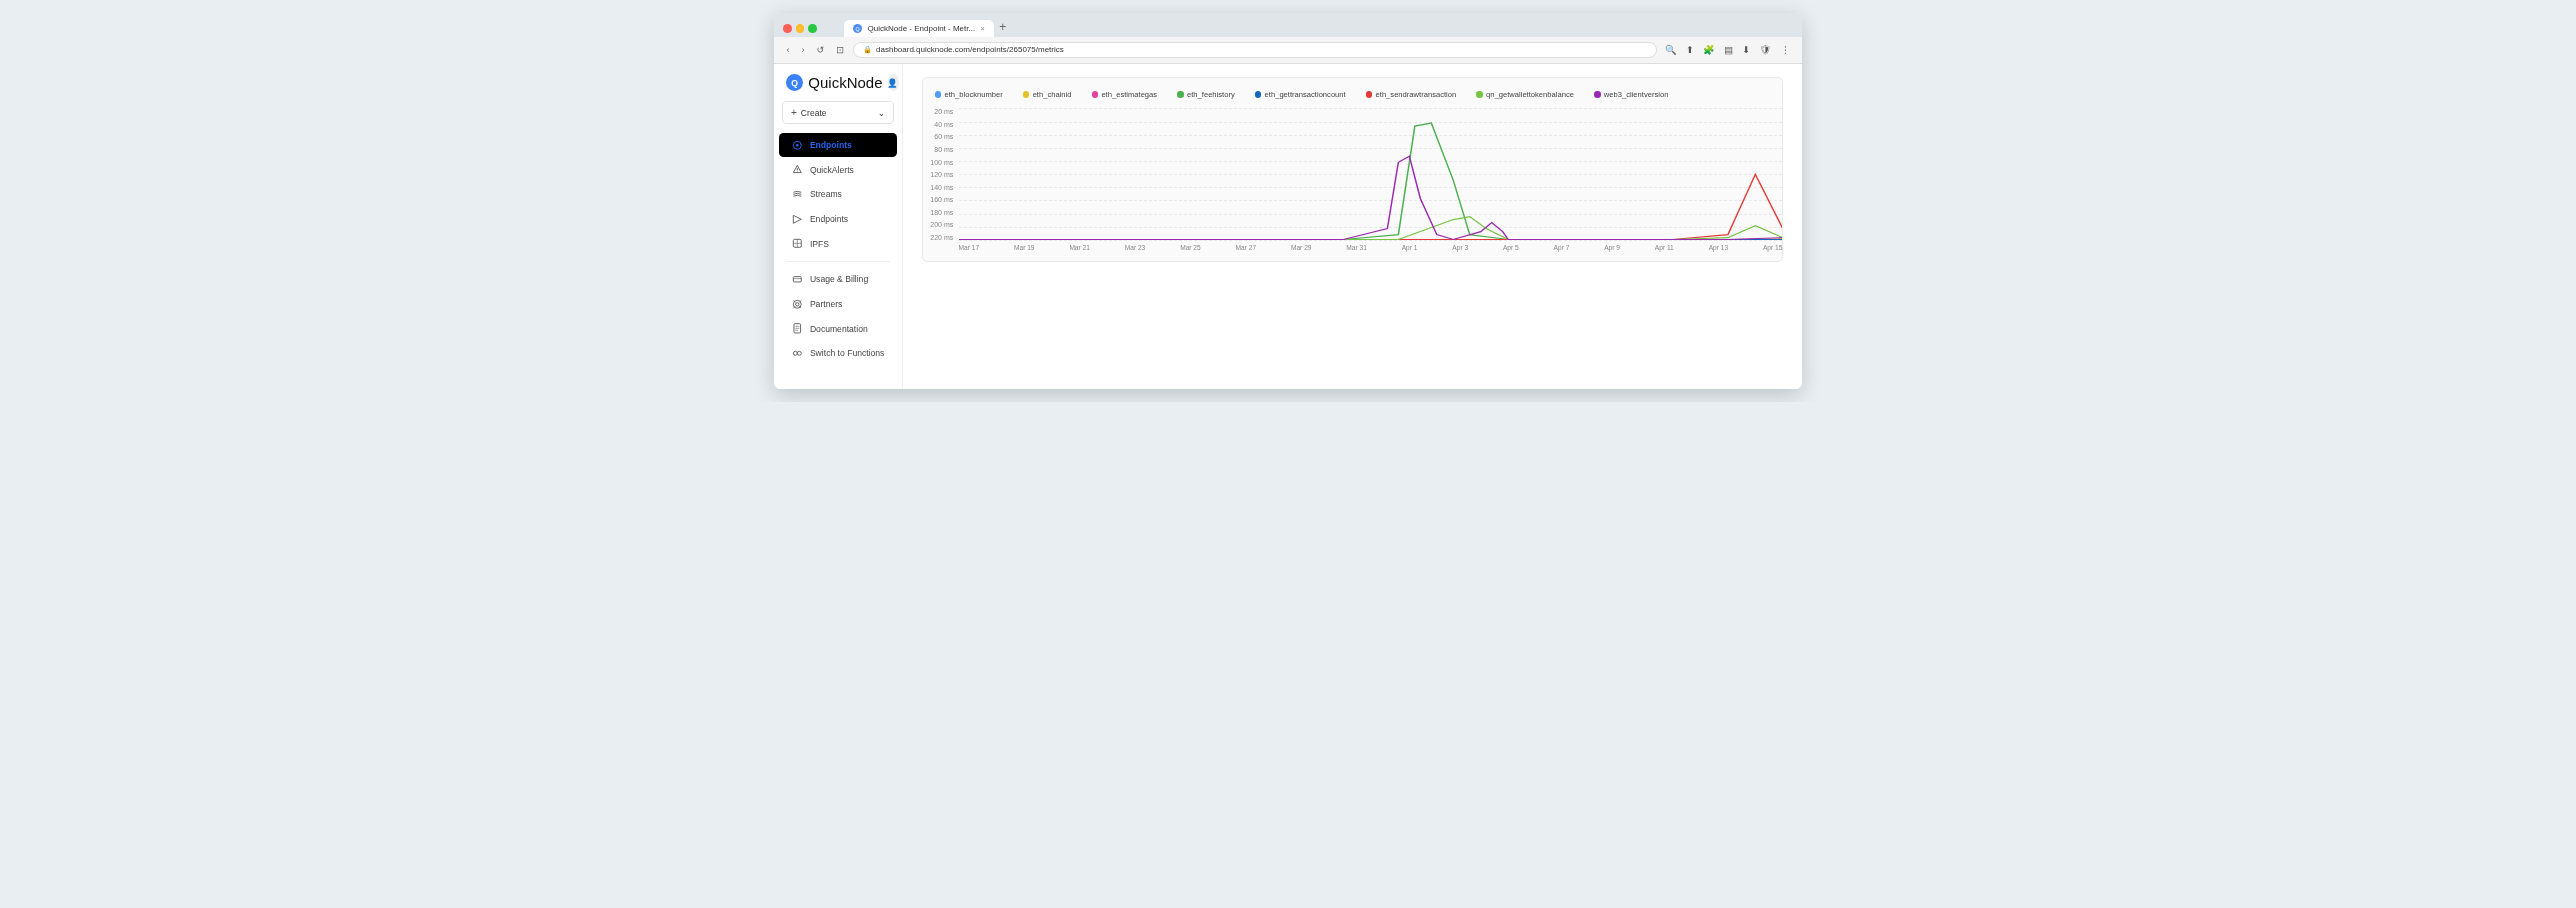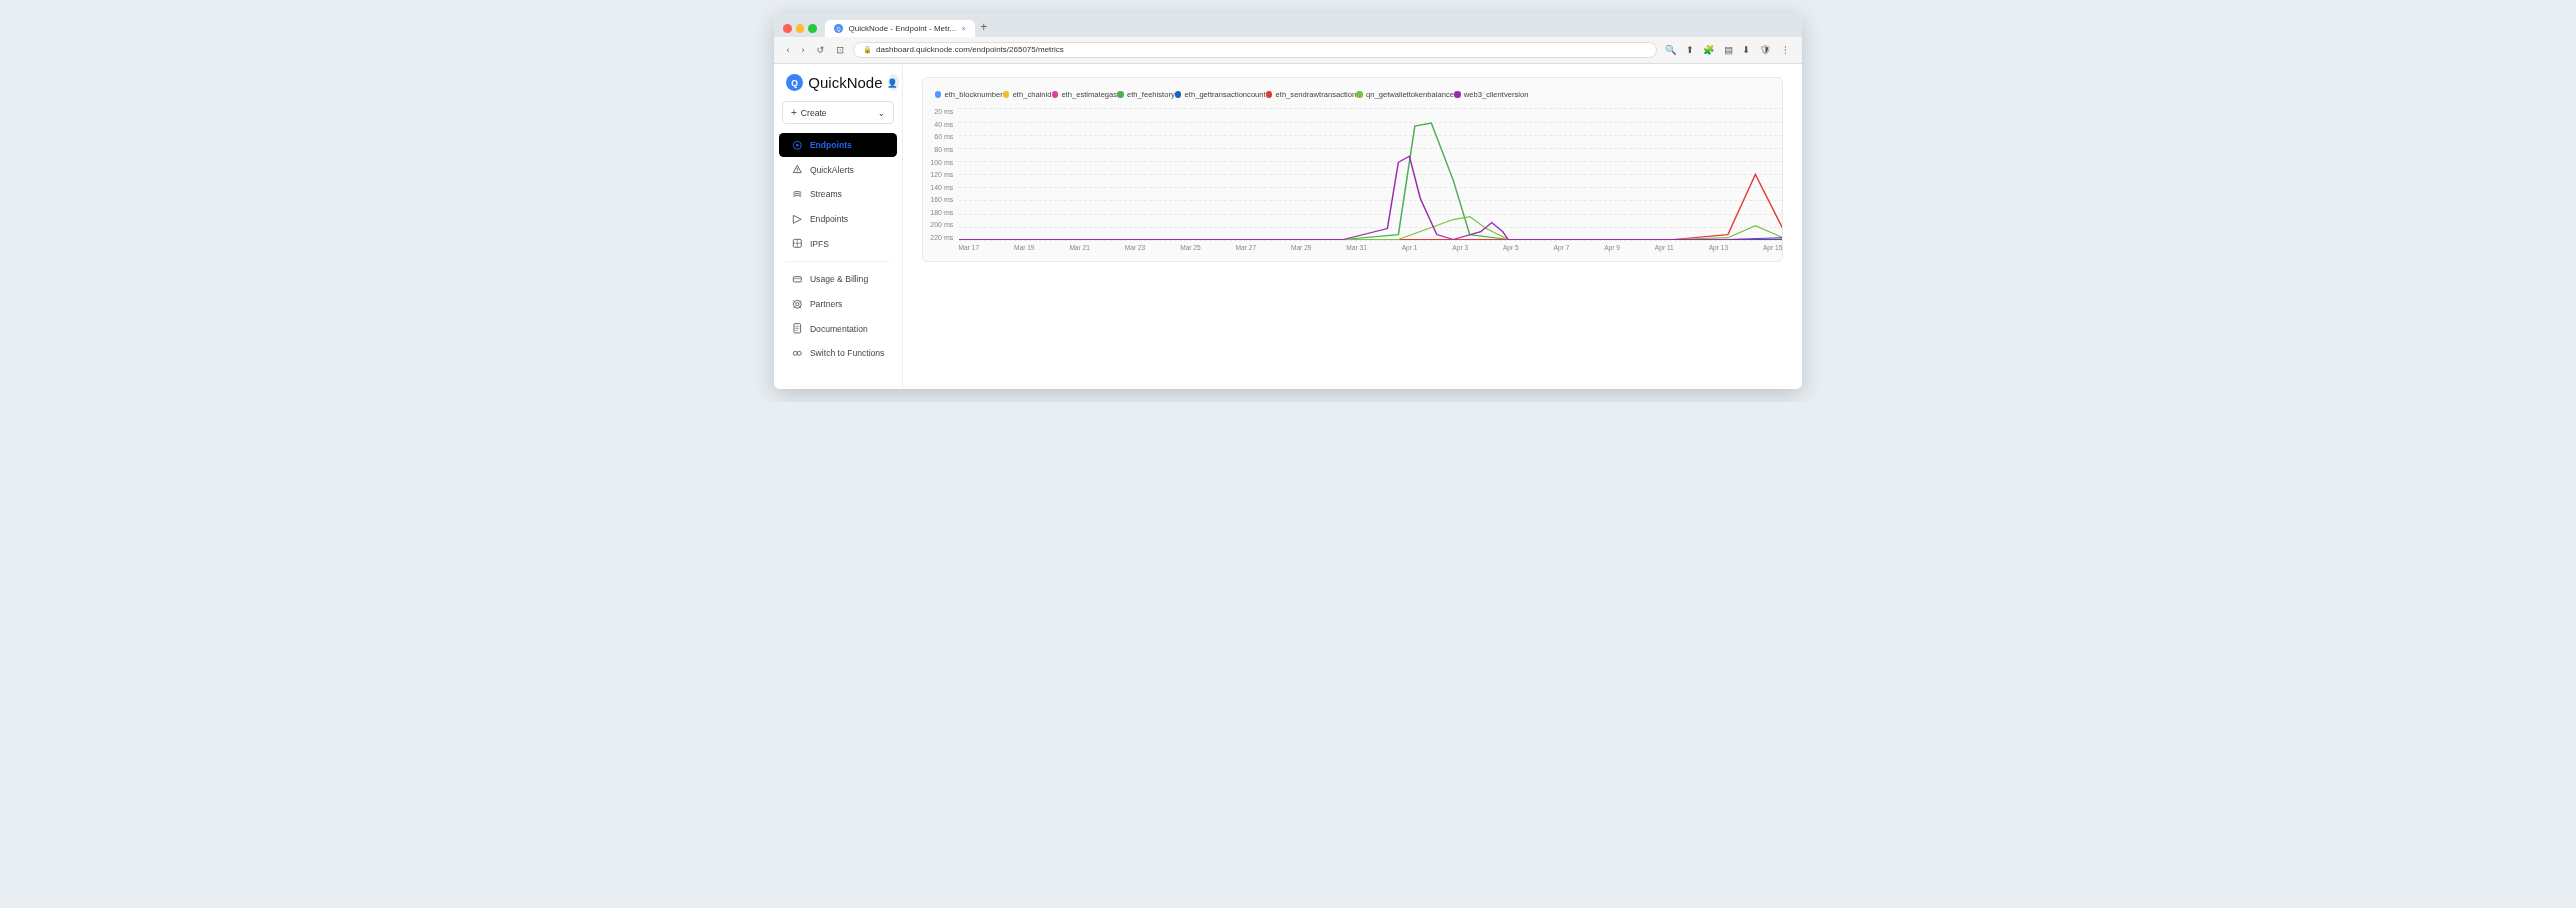--- a/index.html
+++ b/index.html
@@ -27,21 +27,21 @@
       display: flex; gap: 4px; align-items: center;
     }
     .traffic-light {
       width: 8.6px; height: 8.6px; border-radius: 50%;
     }
     .tl-red { background: #ff5f57; }
     .tl-yellow { background: #febc2e; }
     .tl-green { background: #28c840; }
 
     .tab-bar {
-      display: flex; align-items: flex-start; margin-left: 1px; flex: 1;
+      display: flex; align-items: flex-start; margin-left: 20px; flex: 1;
     }
     .browser-tab {
       background: #fff;
       border-radius: 5.3px 5.3px 0 0;
       padding: 4px 9.3px;
       font-size: 8px;
       color: #333;
       display: flex;
       align-items: center;
       gap: 5.3px;
@@ -180,21 +180,21 @@
     }
 
     .chart-container {
       border: 0.7px solid #e8e8e8;
       border-radius: 5.3px;
       padding: 12px 0 6.6px 0;
       background: #fafafa;
     }
 
     .legend {
-      display: flex; flex-wrap: wrap; gap: 0;
+      display: flex; flex-wrap: wrap; gap: 20px;
       padding: 0 12px 9.3px 12px;
       font-size: 7.6px; color: #444;
     }
     .legend-item { display: flex; align-items: center; gap: 3.3px; }
     .legend-dot {
       width: 6.6px; height: 6.6px; border-radius: 50%;
     }
 
     .chart-area {
       position: relative;

